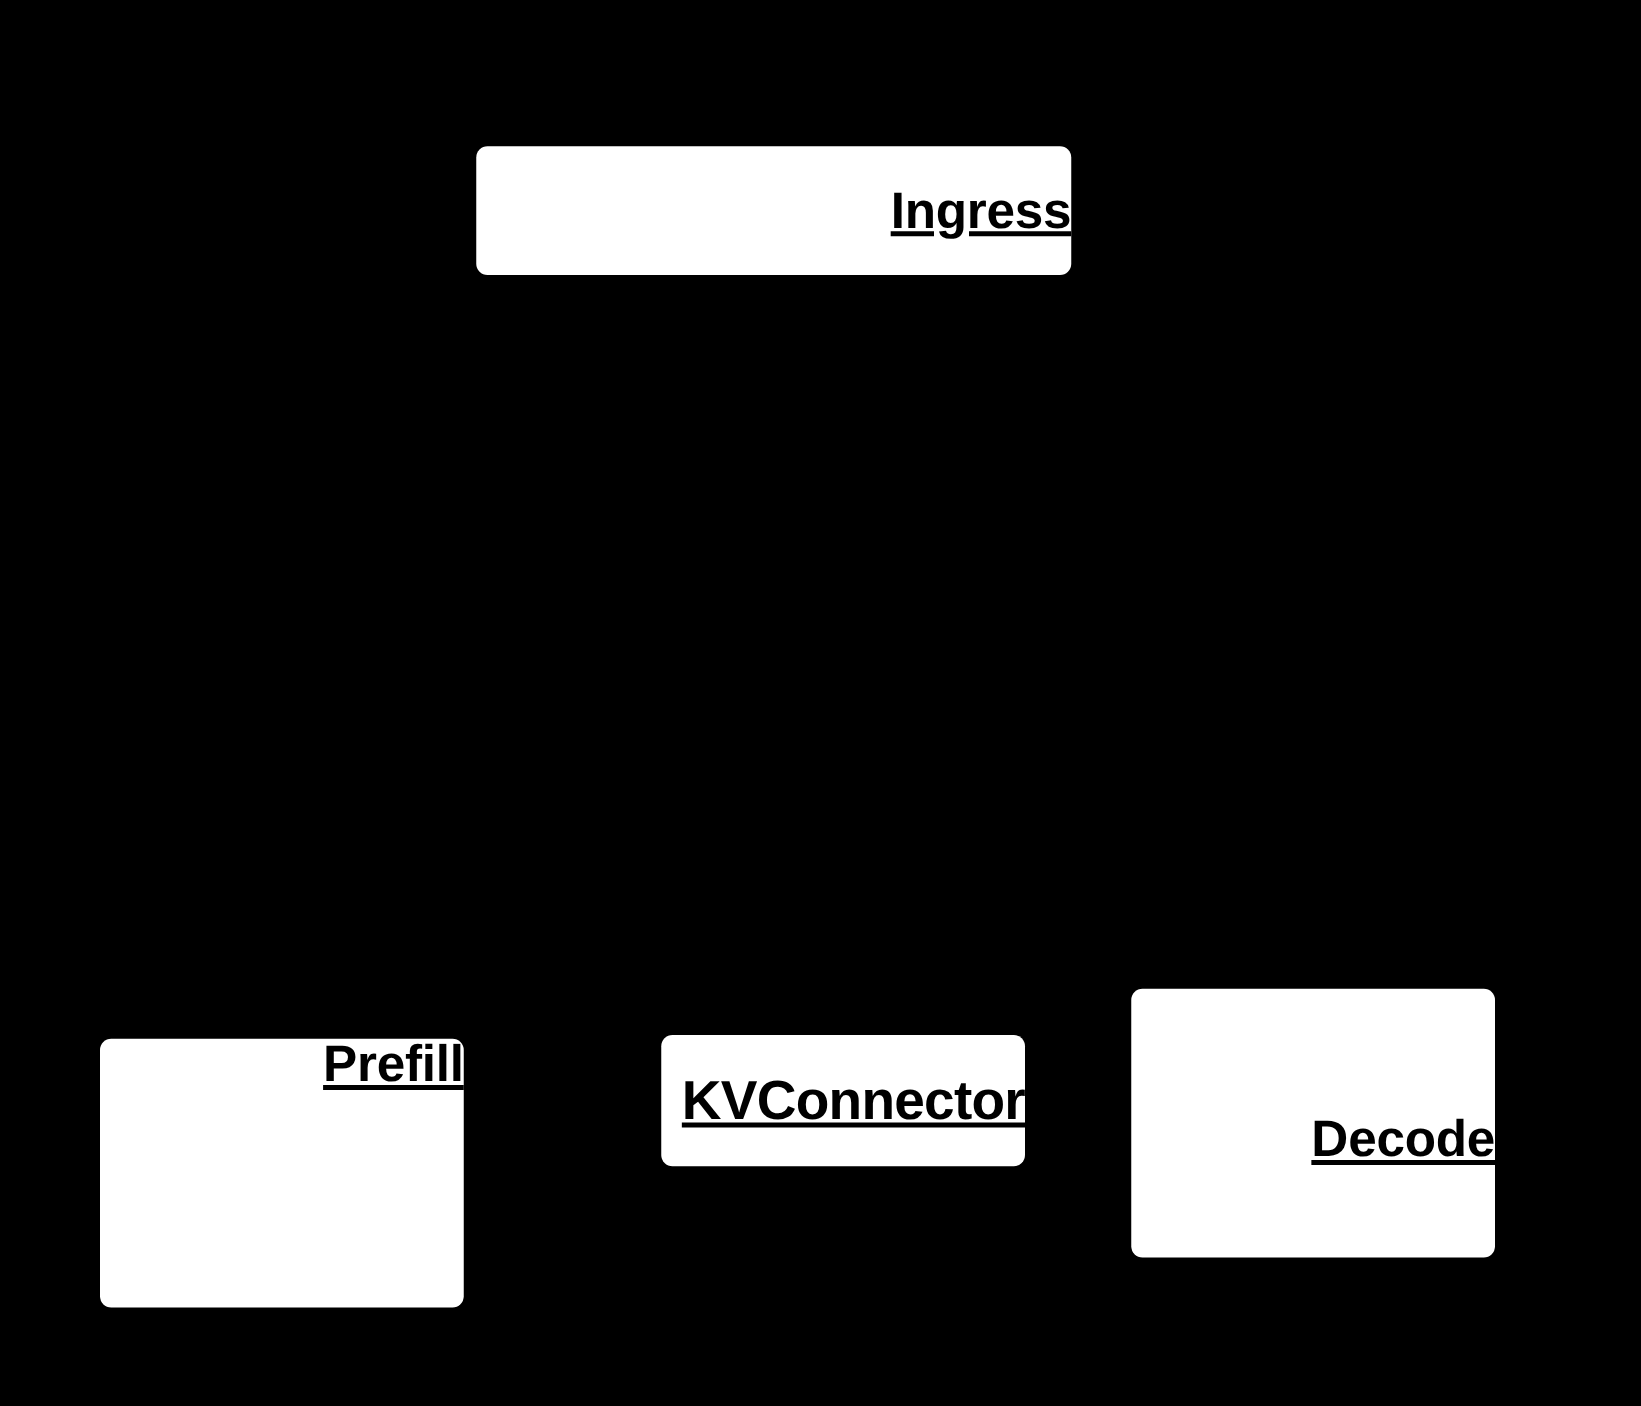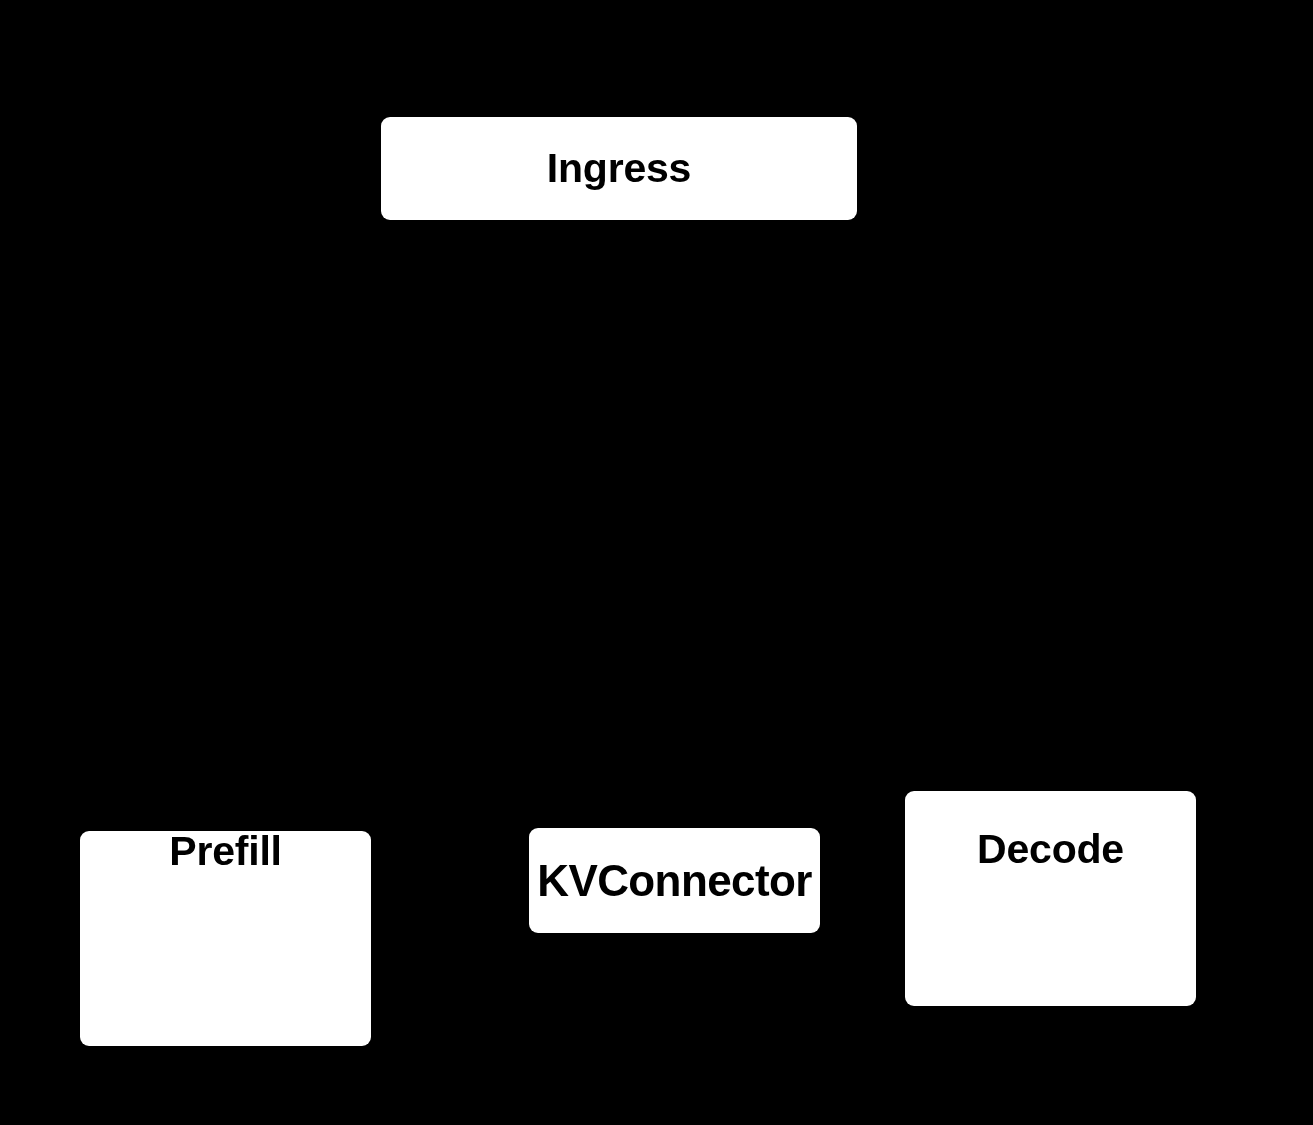--- a/index.html
+++ b/index.html
@@ -24,21 +24,22 @@
     width: 1313px;
     height: 1125px;
     pointer-events: none;
   }
   .node {
     position: absolute;
     background: #ffffff;
     border-radius: 9px;
     box-sizing: border-box;
     display: flex;
-    justify-content: center;
+    justify-content: flex-end;
+    text-decoration: underline;
   }
   .node-label {
     color: #000000;
     font-family: "Liberation Sans", sans-serif;
     font-weight: bold;
     font-size: 41px;
     line-height: 1;
     white-space: nowrap;
     letter-spacing: -0.2px;
   }
@@ -49,21 +50,21 @@
   
   .node.align-upper {
     align-items: flex-start;
   }
   .node.align-upper .node-label {
   }
   .node.align-upper-2 {
     align-items: flex-start;
   }
   .node.align-upper-2 .node-label {
-    margin-top: 38px;
+    margin-top: 100px;
   }
 
   
   #node-ingress {
     left: 381px;
     top: 117px;
     width: 476px;
     height: 103px;
   }
   #node-pdproxy {

